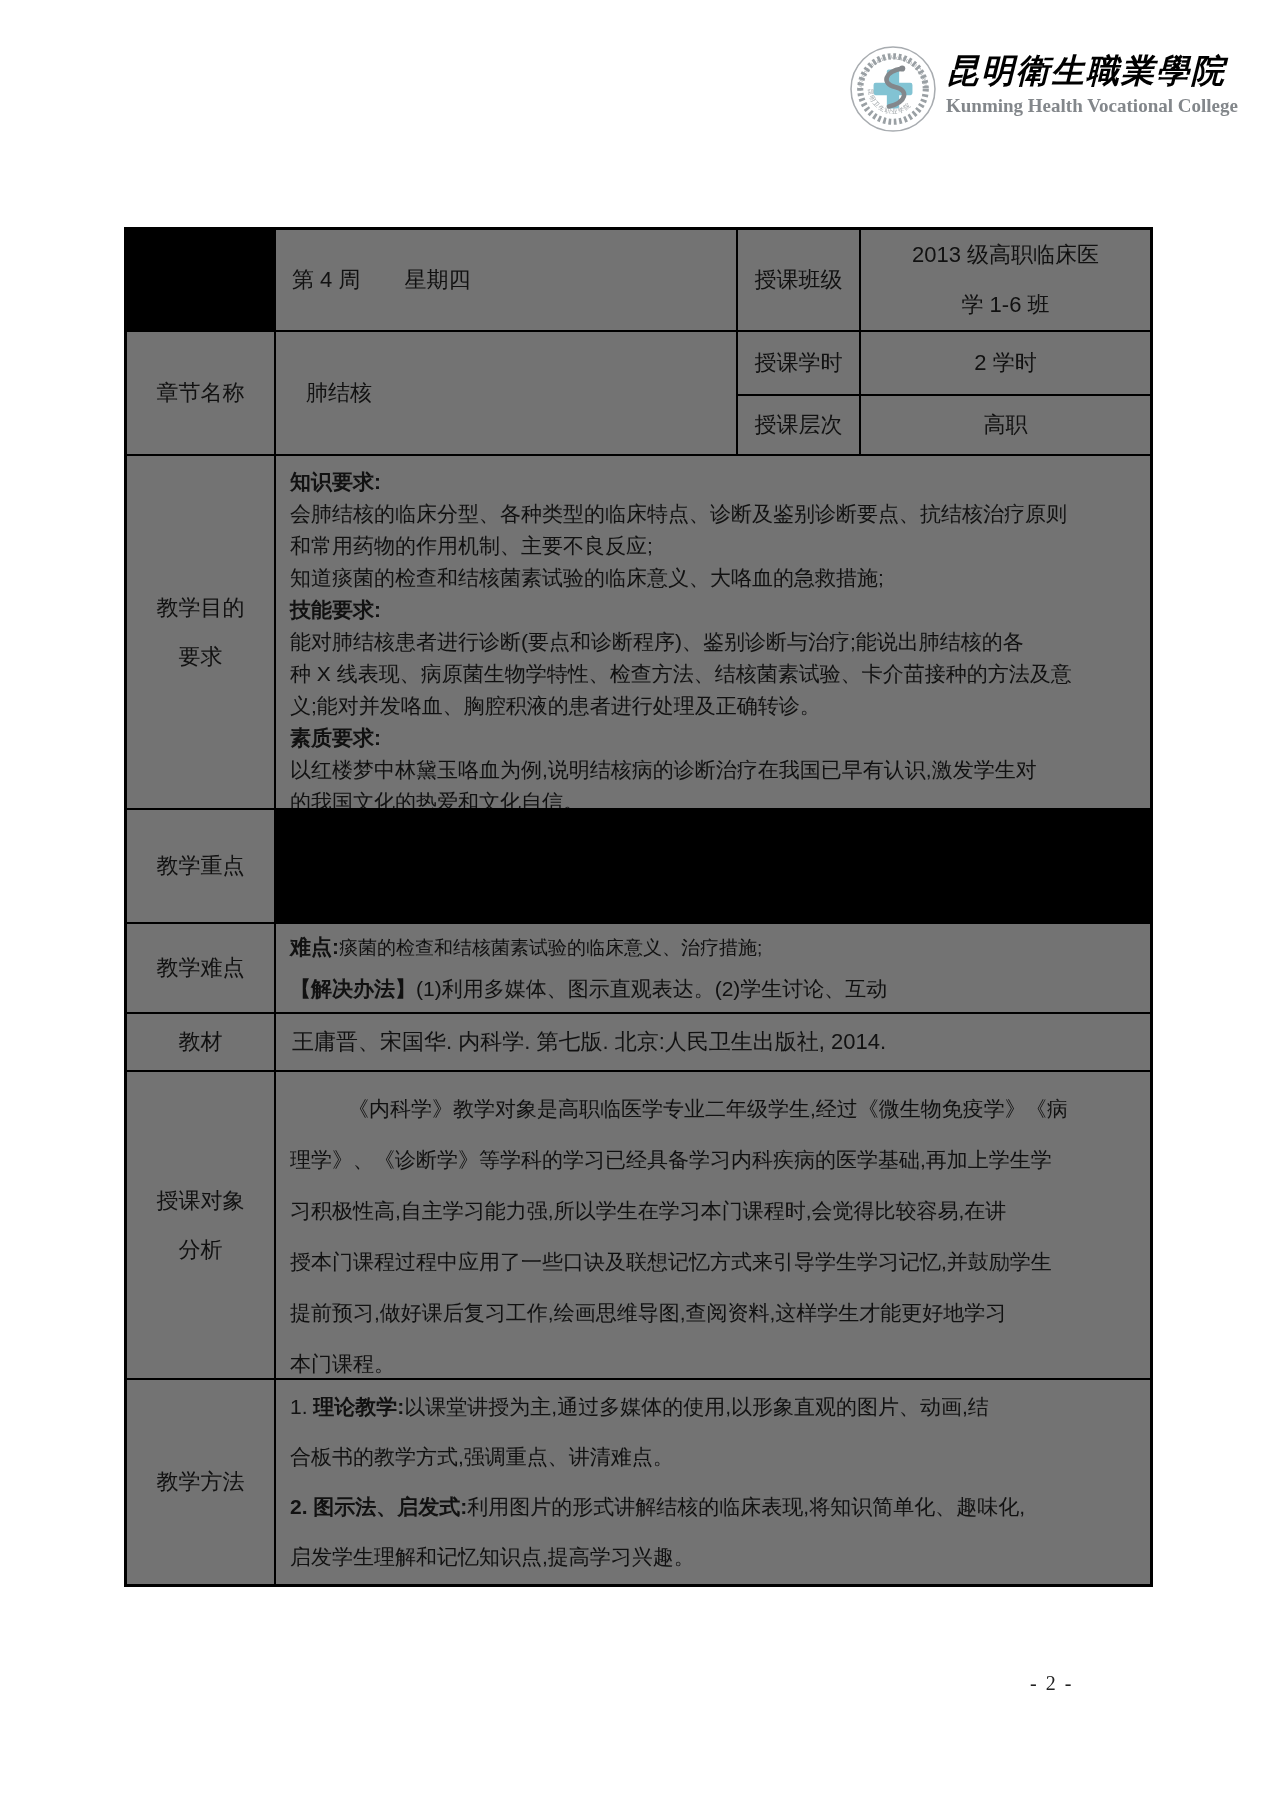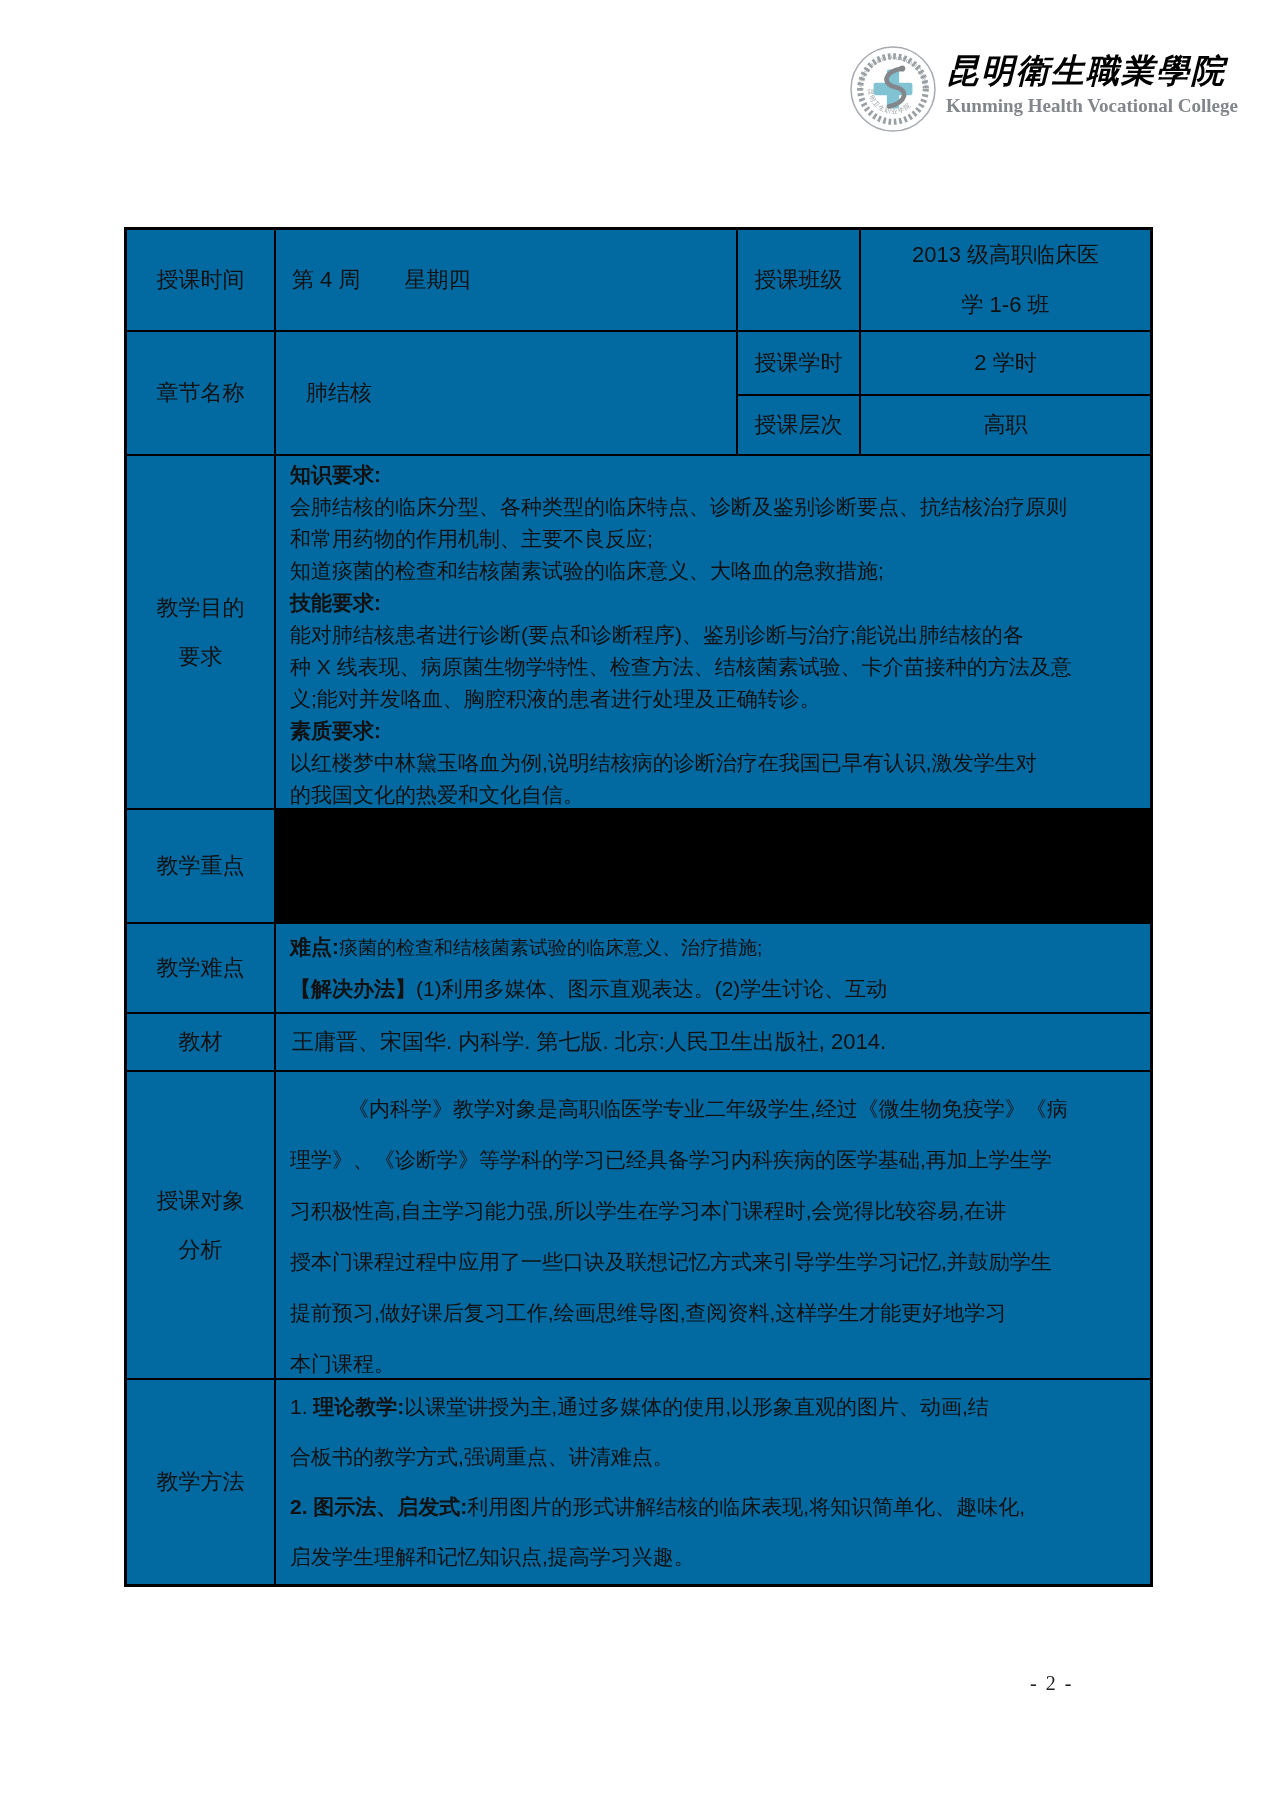--- a/index.html
+++ b/index.html
@@ -21,41 +21,41 @@
   }
   
   .doc-table{
     position:absolute;left:124px;top:227px;width:1023px;height:1354px;
     border:3px solid #000;background:#000;
     display:grid;
     grid-template-columns:147px 460px 121px 1fr;
     grid-template-rows:100px 62px 58px 352px 112px 88px 56px 306px 1fr;
     gap:2px;
   }
-  .cell{background:#0369a1;overflow:hidden;}
+  .cell{background:#737373;overflow:hidden;}
   .r1c1{grid-area:1/1;} .r1c2{grid-area:1/2;} .r1c3{grid-area:1/3;} .r1c4{grid-area:1/4;}
   .r23c1{grid-area:2/1/4/2;} .r23c2{grid-area:2/2/4/3;}
   .r2c3{grid-area:2/3;} .r2c4{grid-area:2/4;} .r3c3{grid-area:3/3;} .r3c4{grid-area:3/4;}
   .r4c1{grid-area:4/1;} .r4c2{grid-area:4/2/5/5;}
   .r5c1{grid-area:5/1;} .r5c2{grid-area:5/2/6/5;}
   .r6c1{grid-area:6/1;} .r6c2{grid-area:6/2/7/5;}
   .r7c1{grid-area:7/1;} .r7c2{grid-area:7/2/8/5;}
   .r8c1{grid-area:8/1;} .r8c2{grid-area:8/2/9/5;}
   .r9c1{grid-area:9/1;} .r9c2{grid-area:9/2/10/5;}
   .lab{
     display:flex;flex-direction:column;align-items:center;justify-content:center;
     font-size:22px;line-height:2.25;text-align:center;
   }
   .vmid{display:flex;align-items:center;}
   .center{display:flex;flex-direction:column;align-items:center;justify-content:center;text-align:center;}
   .fs22{font-size:22px;}
   .pl16{padding-left:16px;}
   .pl30{padding-left:30px;}
   .content{font-size:21px;padding:2px 10px 0 14px;}
-  .lh32{line-height:32px;padding-top:3px;}
+  .lh32{line-height:32px;padding-top:10px;}
   .lh37{line-height:37px;padding-top:1px;}
   .lh41{line-height:41px;}
   .lh51{line-height:51px;padding-top:11px;}
   .lh50{line-height:50px;}
   .wide2{line-height:50px;font-size:22px;}
   .b{font-weight:bold;}
   .s{font-size:19px;}
   .indent{text-indent:58px;}
   
   .page-num{
@@ -87,23 +87,20 @@
     </text>
   </svg>
   <div class="logo-text">
     <div class="calligraphy">昆明衛生職業學院</div>
     <div class="en-name">Kunming Health Vocational College</div>
   </div>
 </div>
 
 <div class="doc-table">
 
-  <div class="cell lab r1c1">
-      <div class="tline"><span>授课时间</span></div>
-    </div>
   <div class="cell vmid fs22 pl16 r1c2">第 4 周　　星期四</div>
   <div class="cell lab r1c3">
       <div class="tline"><span>授课班级</span></div>
     </div>
   <div class="cell center wide2 r1c4">
       <div class="tline"><span>2013 级高职临床医</span></div>
       <div class="tline"><span>学 1-6 班</span></div>
     </div>
 
   <div class="cell lab r23c1">

